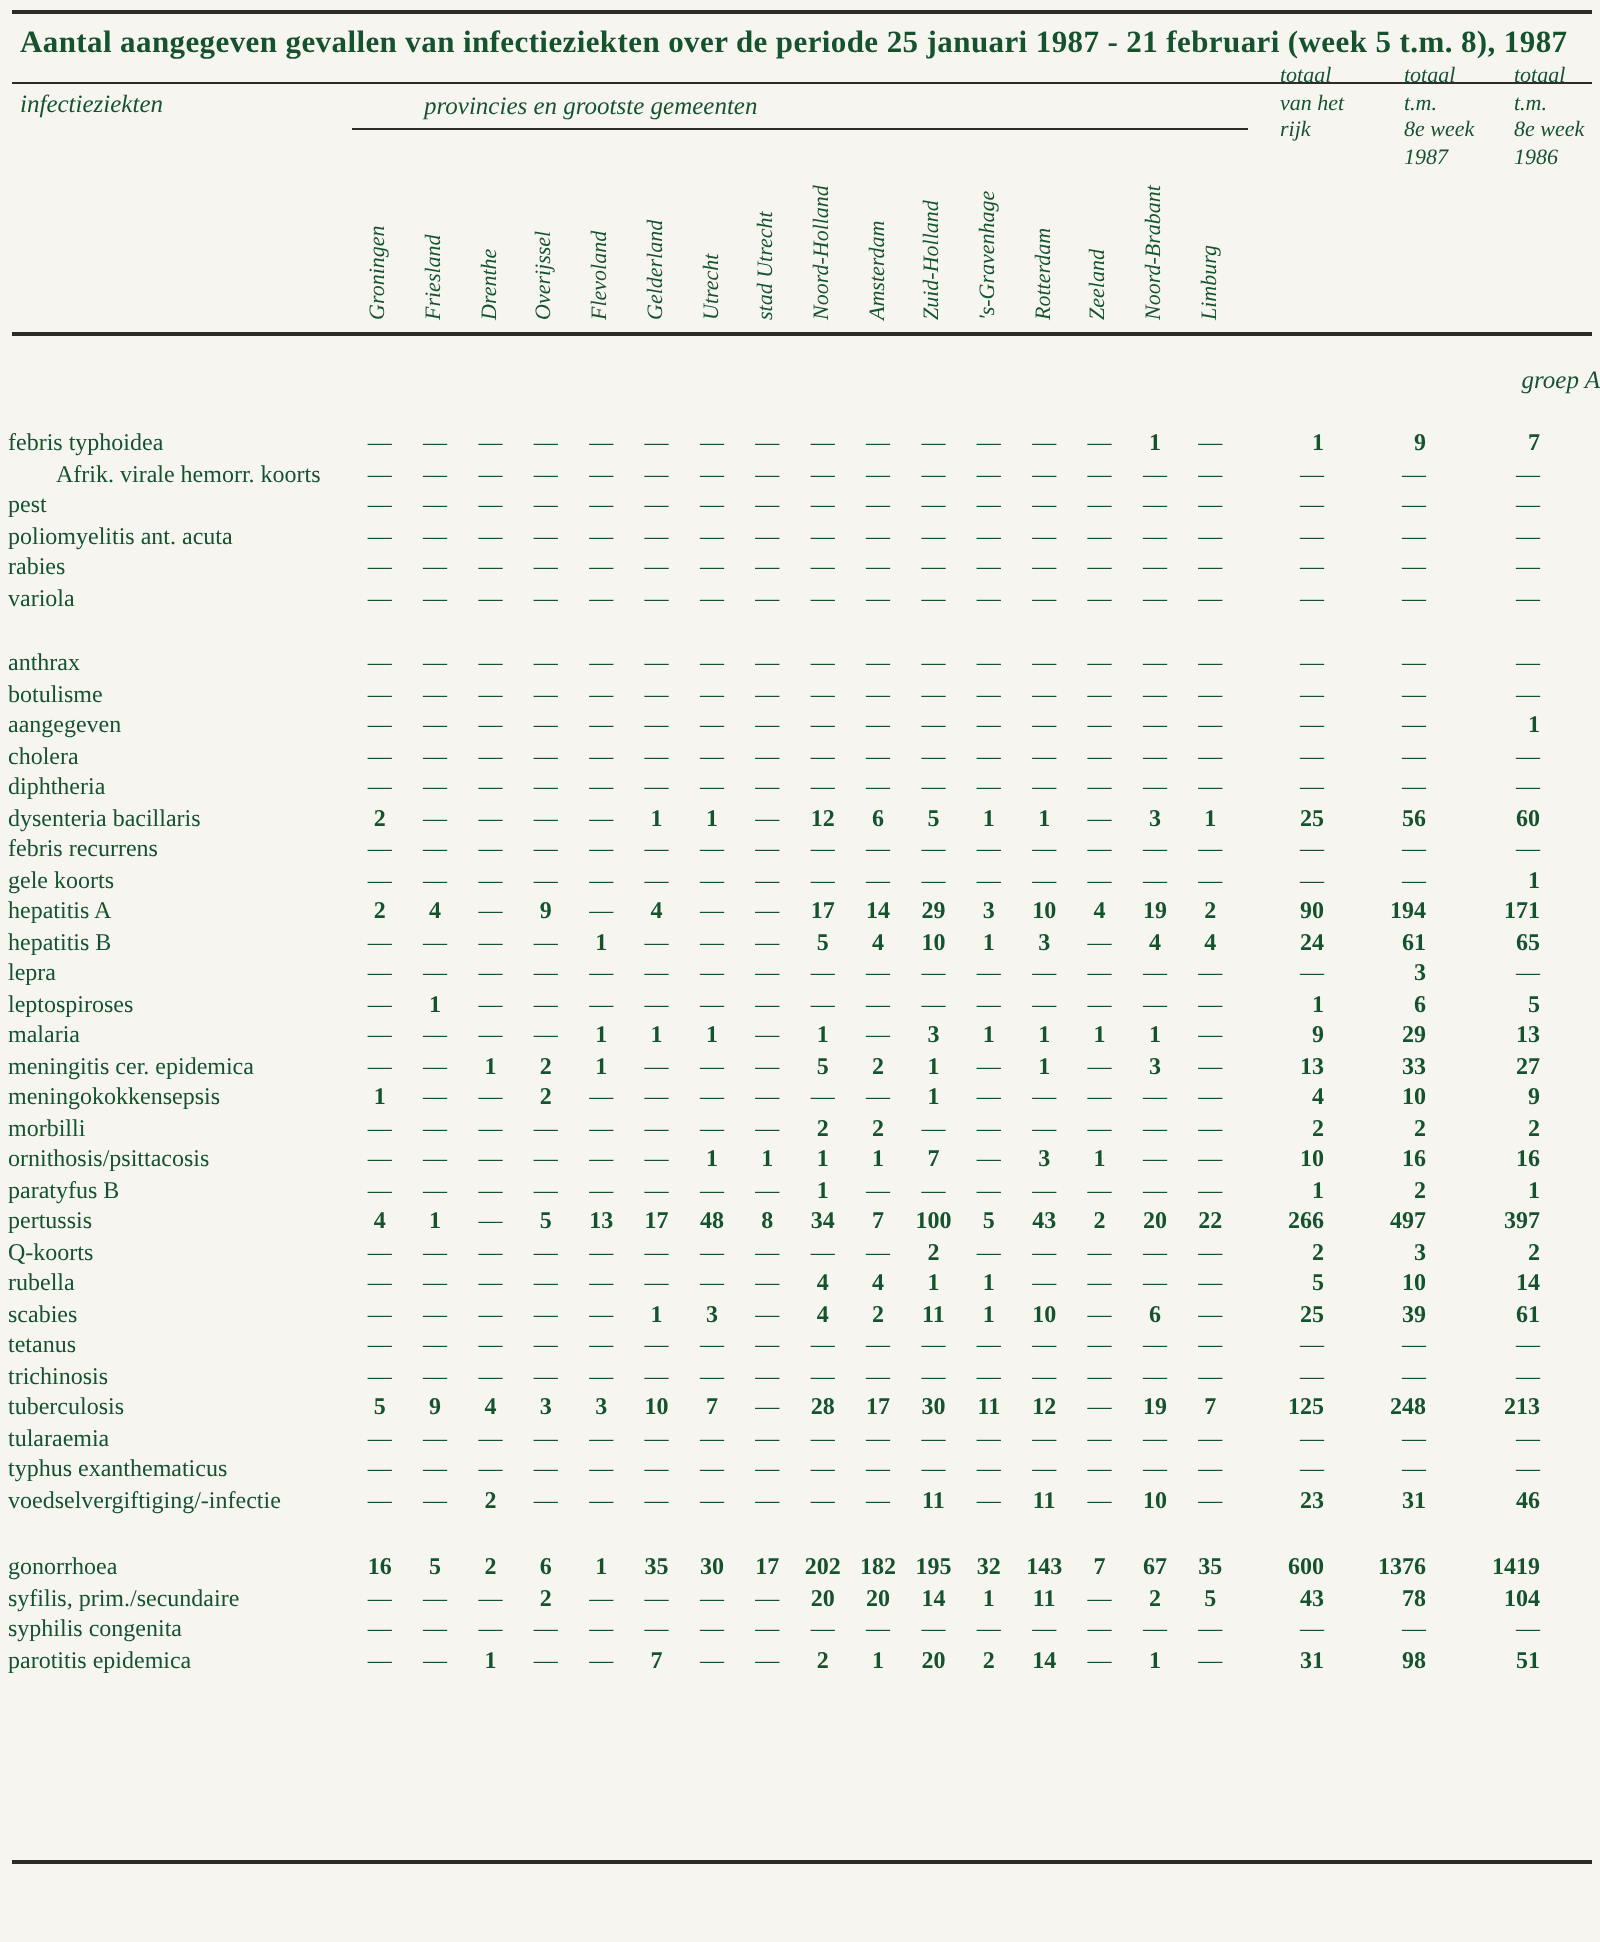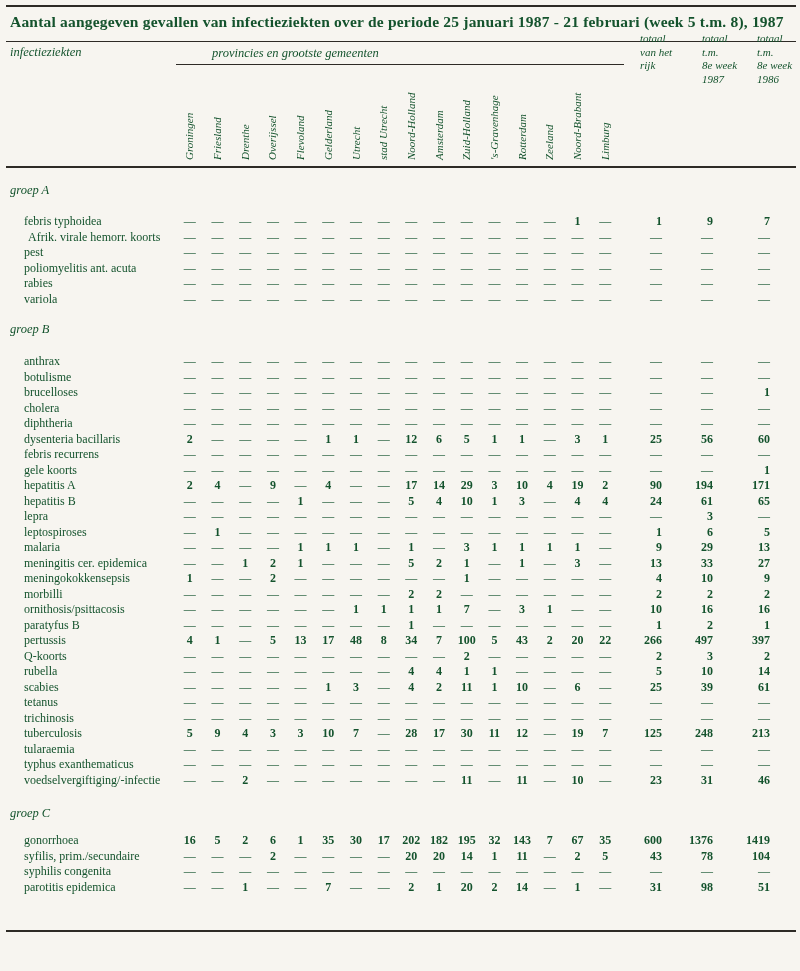--- a/index.html
+++ b/index.html
@@ -12,26 +12,26 @@
   .rule-bottom{top:930px;height:2px;}
   .rule-prov{position:absolute;left:176px;width:448px;top:64px;height:1.2px;background:#2e2b26;}
   .title{position:absolute;left:10px;top:13px;font-size:15.5px;font-weight:bold;letter-spacing:.2px;white-space:nowrap;}
   .hdr-label{position:absolute;font-style:italic;font-size:12.5px;white-space:nowrap;font-family:Liberation Serif, serif;}
   .hdr-diseases{left:10px;top:45px;}
   .hdr-provinces{left:192px;top:46px;margin-left:20px;}
   .vlabel{position:absolute;top:147px;height:13px;line-height:13px;font-style:italic;font-size:11px;
           white-space:nowrap;transform-origin:0 100%;transform:rotate(-90deg);}
   .totals-hdr{position:absolute;top:32px;font-style:italic;font-size:11px;line-height:13.5px;white-space:nowrap;}
   #table-body{position:absolute;top:170px;left:0;width:800px;}
-  .group-label{font-style:italic;font-size:12.5px;margin-left:10px;height:15.5px;line-height:15.5px;}
+  .group-label{font-style:italic;font-size:12.5px;margin-left:10px;height:15.5px;line-height:15.5px;text-align:right;}
   .group.ga{margin-top:13px;}  .group.ga .rows{margin-top:15.5px;}
   .group.gb{margin-top:14.5px;}.group.gb .rows{margin-top:17px;}
   .group.gc{margin-top:18px;}  .group.gc .rows{margin-top:11.5px;}
   .row{display:flex;height:15.5px;line-height:15.5px;font-size:12px;}
-  .dn{width:176px;padding-left:24px;box-sizing:border-box;white-space:nowrap;}
+  .dn{width:176px;padding-left:4px;box-sizing:border-box;white-space:nowrap;}
   .dn.indent{padding-left:28px;}
   .c{width:27.7px;text-align:center;flex:0 0 auto;}
   .t{text-align:right;flex:0 0 auto;}
   .t1{width:43px;}.t2{width:51px;}.t3{width:57px;}
   .num{font-weight:bold;}
   .footer{position:absolute;left:14px;top:944px;font-size:10.5px;font-weight:bold;letter-spacing:.9px;white-space:nowrap;}
 </style>
 </head>
 <body>
 
@@ -216,21 +216,20 @@
             <div class="c">—</div>
             <div class="c">—</div>
             <div class="c">—</div>
             <div class="t t1">—</div>
             <div class="t t2">—</div>
             <div class="t t3">—</div>
           </div>
         </div>
       </div>
       <div class="group gb">
-        <div class="group-label">groep B</div>
         <div class="rows">
           <div class="row">
             <div class="dn">anthrax</div>
             <div class="c">—</div>
             <div class="c">—</div>
             <div class="c">—</div>
             <div class="c">—</div>
             <div class="c">—</div>
             <div class="c">—</div>
             <div class="c">—</div>
@@ -263,21 +262,21 @@
             <div class="c">—</div>
             <div class="c">—</div>
             <div class="c">—</div>
             <div class="c">—</div>
             <div class="c">—</div>
             <div class="t t1">—</div>
             <div class="t t2">—</div>
             <div class="t t3">—</div>
           </div>
           <div class="row">
-            <div class="dn">brucelloses</div>
+            <div class="dn">aangegeven</div>
             <div class="c">—</div>
             <div class="c">—</div>
             <div class="c">—</div>
             <div class="c">—</div>
             <div class="c">—</div>
             <div class="c">—</div>
             <div class="c">—</div>
             <div class="c">—</div>
             <div class="c">—</div>
             <div class="c">—</div>
@@ -837,21 +836,20 @@
             <div class="c">—</div>
             <div class="c num">10</div>
             <div class="c">—</div>
             <div class="t t1 num">23</div>
             <div class="t t2 num">31</div>
             <div class="t t3 num">46</div>
           </div>
         </div>
       </div>
       <div class="group gc">
-        <div class="group-label">groep C</div>
         <div class="rows">
           <div class="row">
             <div class="dn">gonorrhoea</div>
             <div class="c num">16</div>
             <div class="c num">5</div>
             <div class="c num">2</div>
             <div class="c num">6</div>
             <div class="c num">1</div>
             <div class="c num">35</div>
             <div class="c num">30</div>

